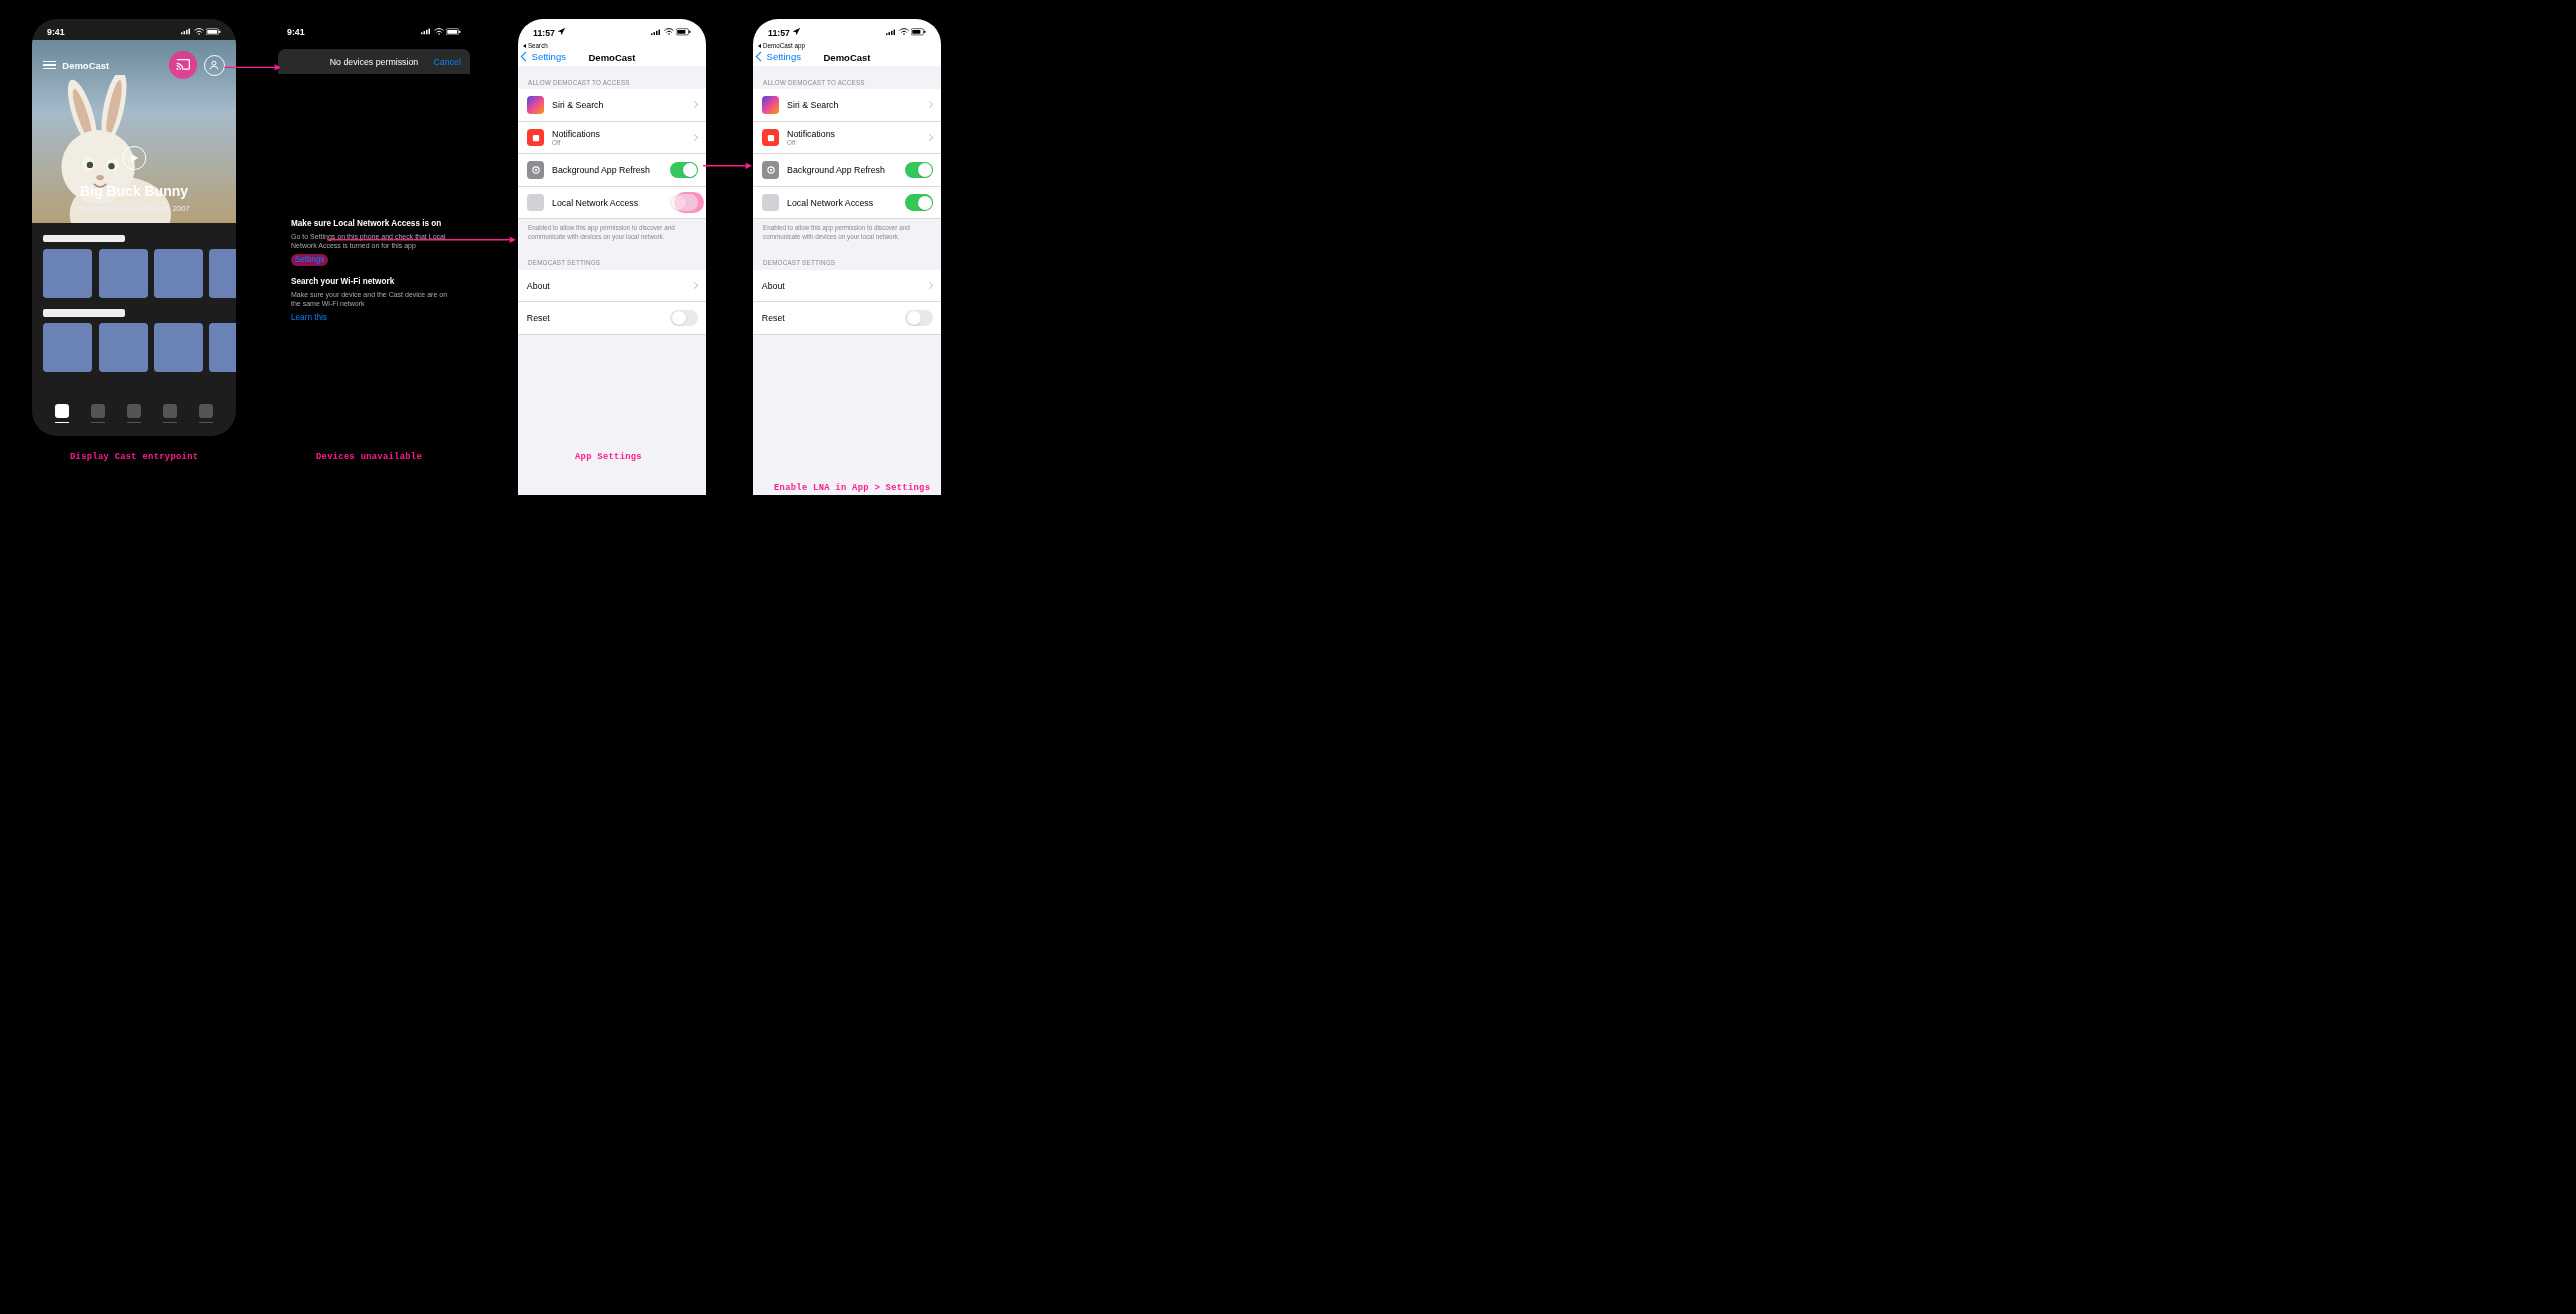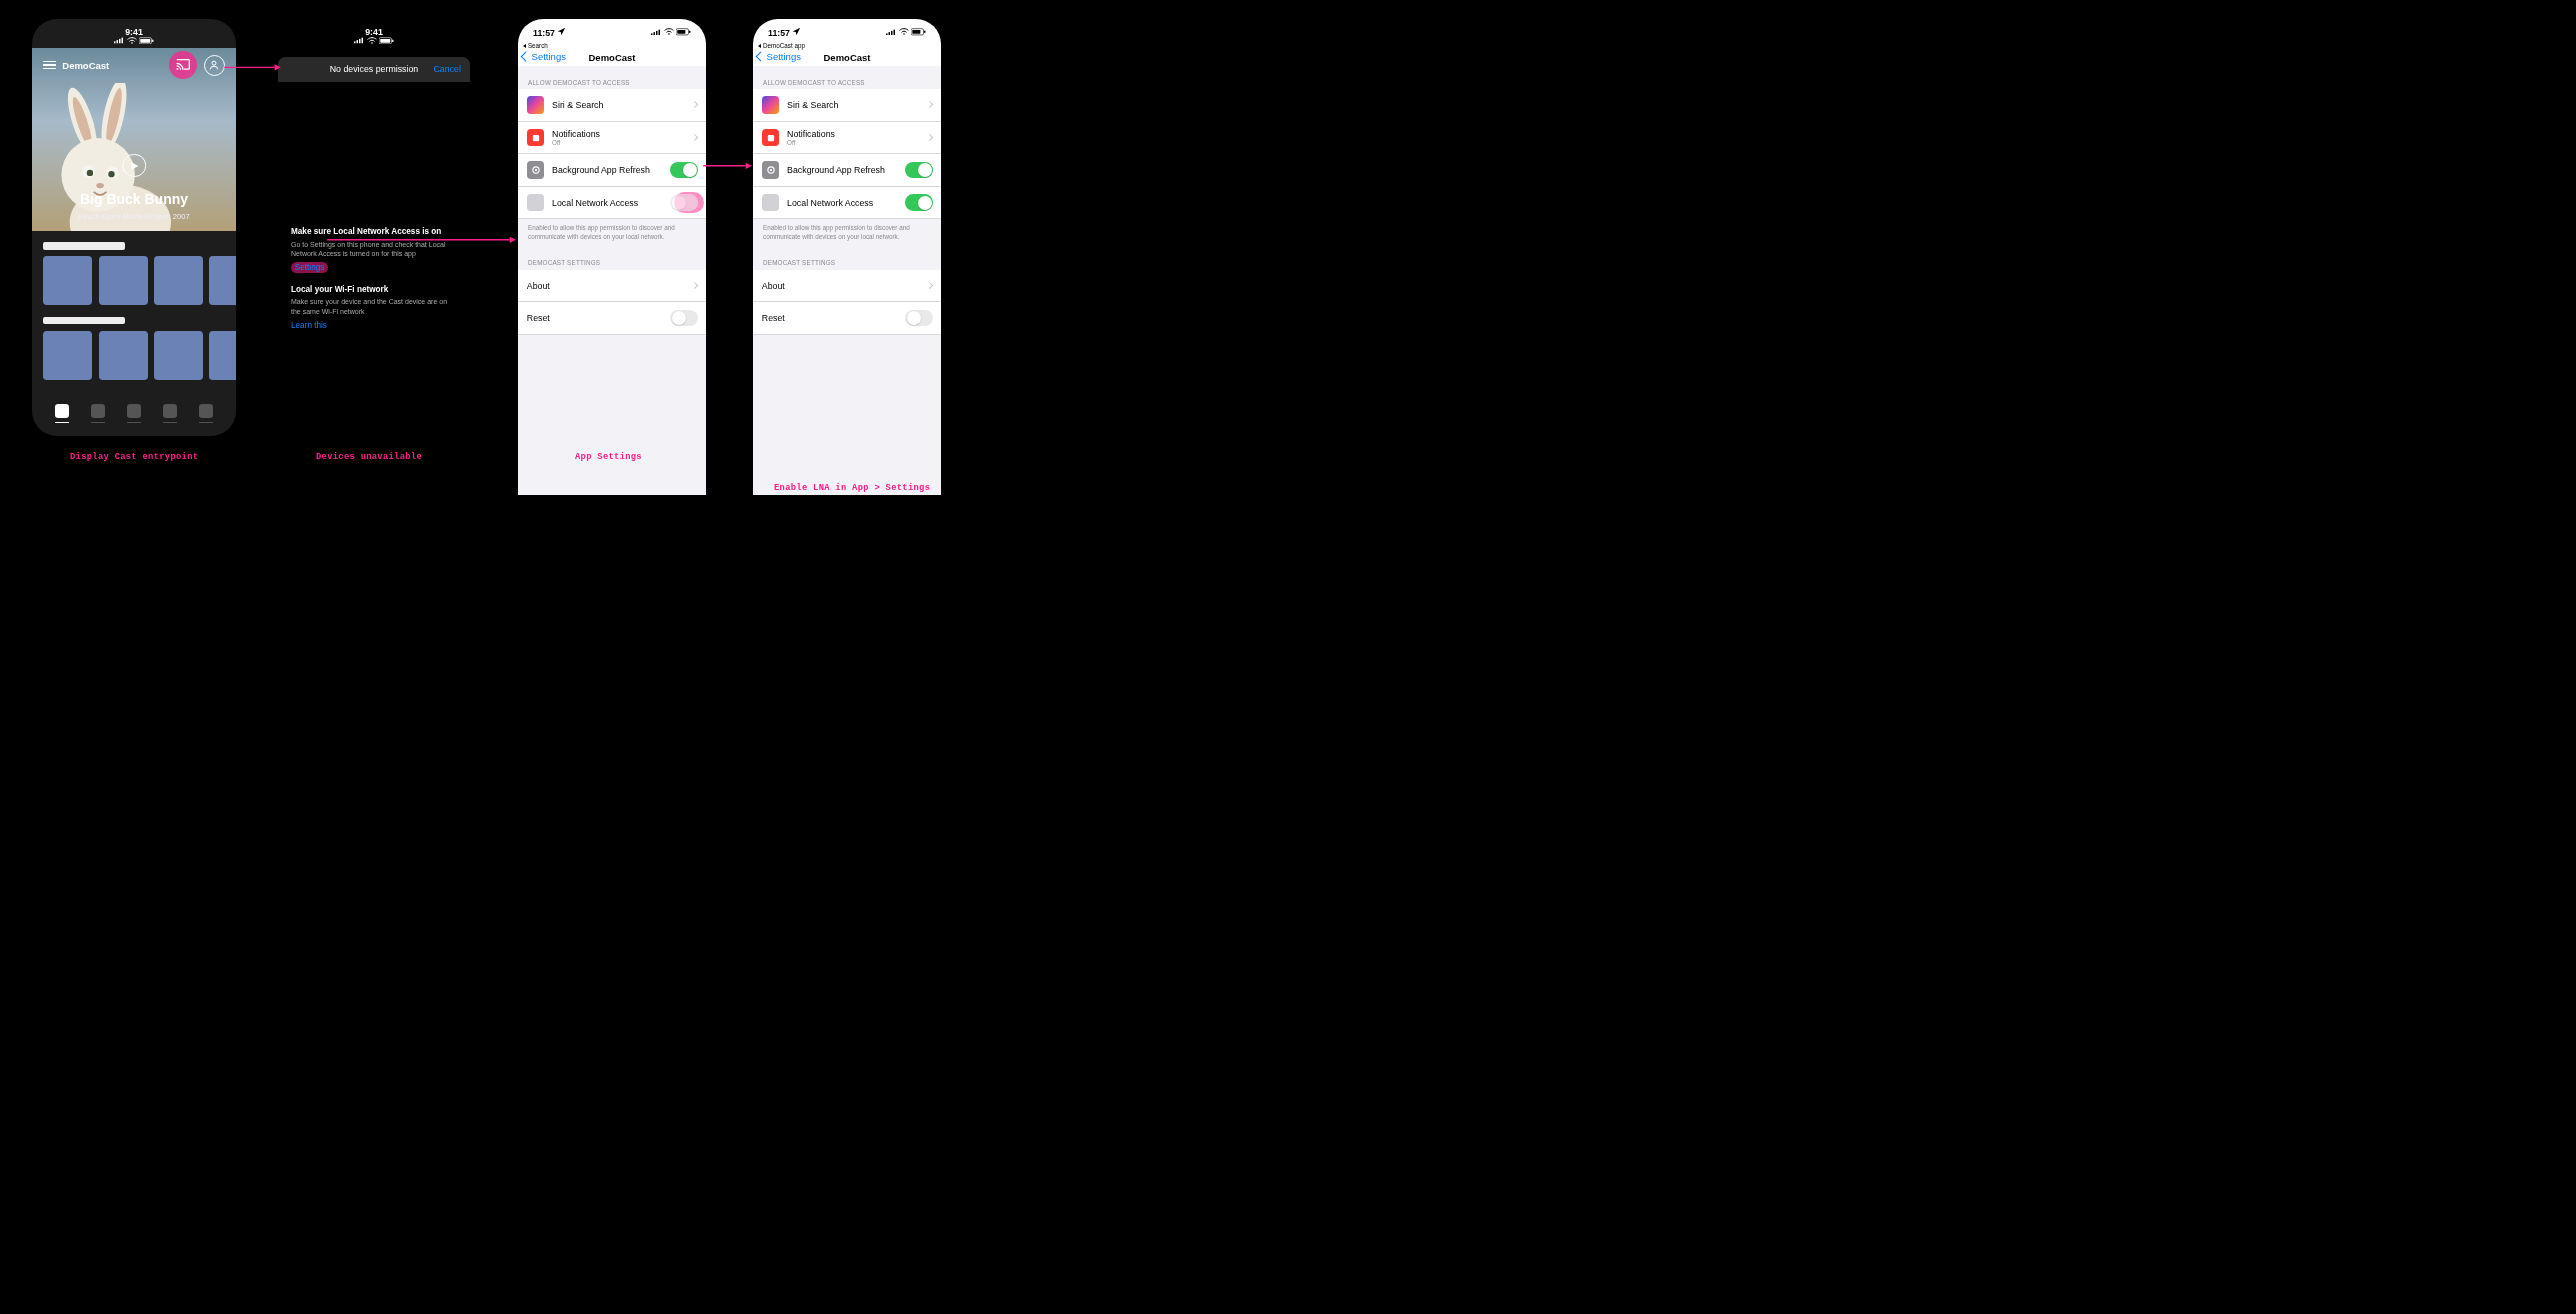--- a/index.html
+++ b/index.html
@@ -2,21 +2,21 @@
 <html style="font-size:10px"><head>
 <meta charset="utf-8">
 <style>
   html,body{margin:0;padding:0;background:#000;font-family:-apple-system,Helvetica,Arial,sans-serif;color:#fff;}
   .stage{position:relative;width:971px;height:495px;background:#000;overflow:hidden;}
   .caption{position:absolute;font-family:"Courier New",monospace;font-weight:bold;font-size:8.8px;color:#ff1e8a;letter-spacing:0.3px;}
   .phone-dark{position:absolute;width:204px;height:417px;background:#1d1d1d;border-radius:25px;overflow:hidden;}
   .phone-black{position:absolute;width:204px;height:417px;background:#000;border-radius:0;overflow:hidden;}
   .phone-white{position:absolute;width:188px;height:529px;background:#fff;border-radius:25px;overflow:hidden;color:#000;}
   .statusbar{display:flex;align-items:center;justify-content:space-between;padding:7.6px 15px 3.8px;font-weight:600;font-size:8.8px;}
-  .statusbar.light{color:#fff;flex-direction:column;}
+  .statusbar.light{color:#fff;}
   .statusbar.dark{color:#000;}
   .sb-right{display:flex;align-items:center;gap:2.5px;}
   .sig-icon,.wifi-icon,.bat-icon{display:inline-block;}
   .sig-icon svg,.wifi-icon svg,.bat-icon svg{display:block;}
   .nav-icon{width:8.8px;height:8.8px;}
   .hero{position:relative;height:183px;background:linear-gradient(180deg,#6b8a9a 0%, #a6baca 40%, #b4a078 100%);overflow:hidden;}
   .bunny{position:absolute;left:6.3px;top:35px;}
   .bunny svg{display:block;}
   .topbar{position:absolute;top:32px;left:0;right:0;display:flex;align-items:center;justify-content:space-between;padding:0 11.4px;}
   .tb-left{display:flex;align-items:center;gap:6.3px;}
@@ -230,21 +230,21 @@
       </span>
     </div>
     <div class="sheet-hdr">
       <span>No devices permission</span>
       <span class="sheet-cancel">Cancel</span>
     </div>
     <div class="no-dev-body" style="margin-top:145px;">
       <p class="nd-h">Make sure Local Network Access is on</p>
       <p class="nd-p">Go to Settings on this phone and check that Local Network Access is turned on for this app</p>
       <p style="margin:2.5px 0 11.4px;"><span class="nd-link hl-settings">Settings</span></p>
-      <p class="nd-h">Local your Wi-Fi network</p>
+      <p class="nd-h">Search your Wi-Fi network</p>
       <p class="nd-p">Make sure your device and the Cast device are on the same Wi-Fi network</p>
       <p style="margin:2.5px 0;"><span class="nd-link">Learn this</span></p>
     </div>
   </div>
 
   <div class="phone-white" style="left:518px;top:19px;">
     <div class="statusbar dark">
       <span><span>11:57</span> <svg class="nav-icon" viewBox="0 0 14 14">
             <path d="M1 7 L13 1 L7 13 L6 8 Z" fill="#000"></path>
           </svg></span>

